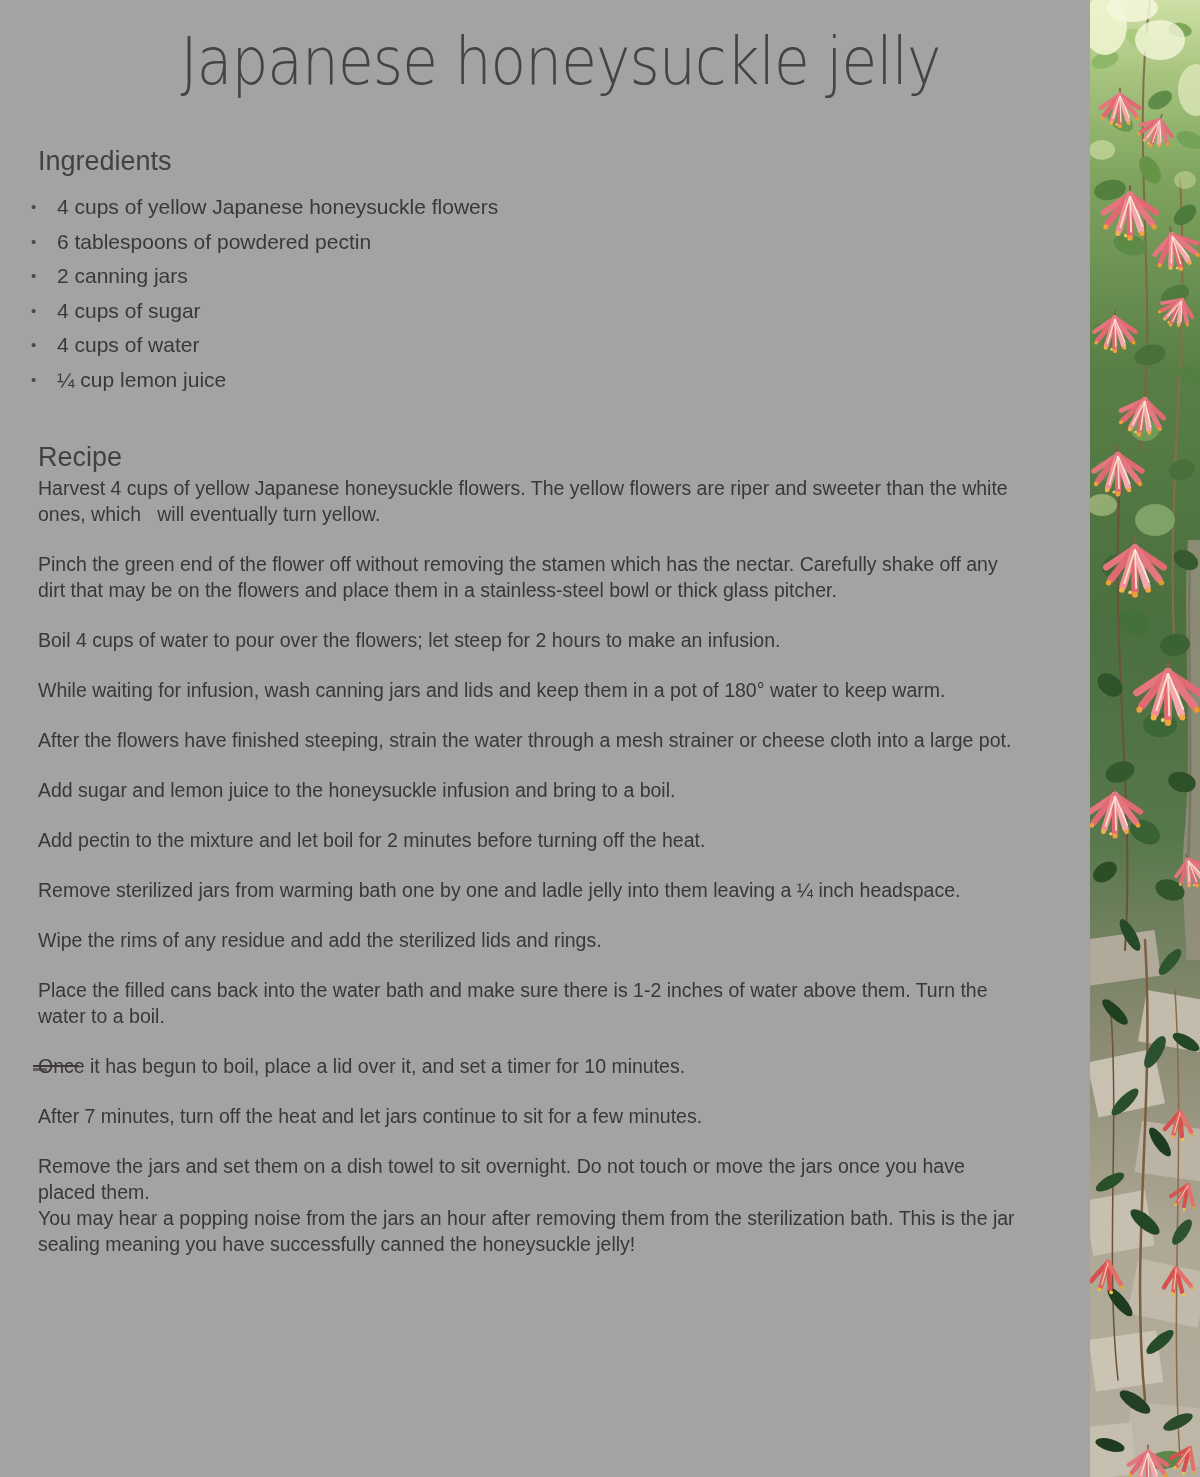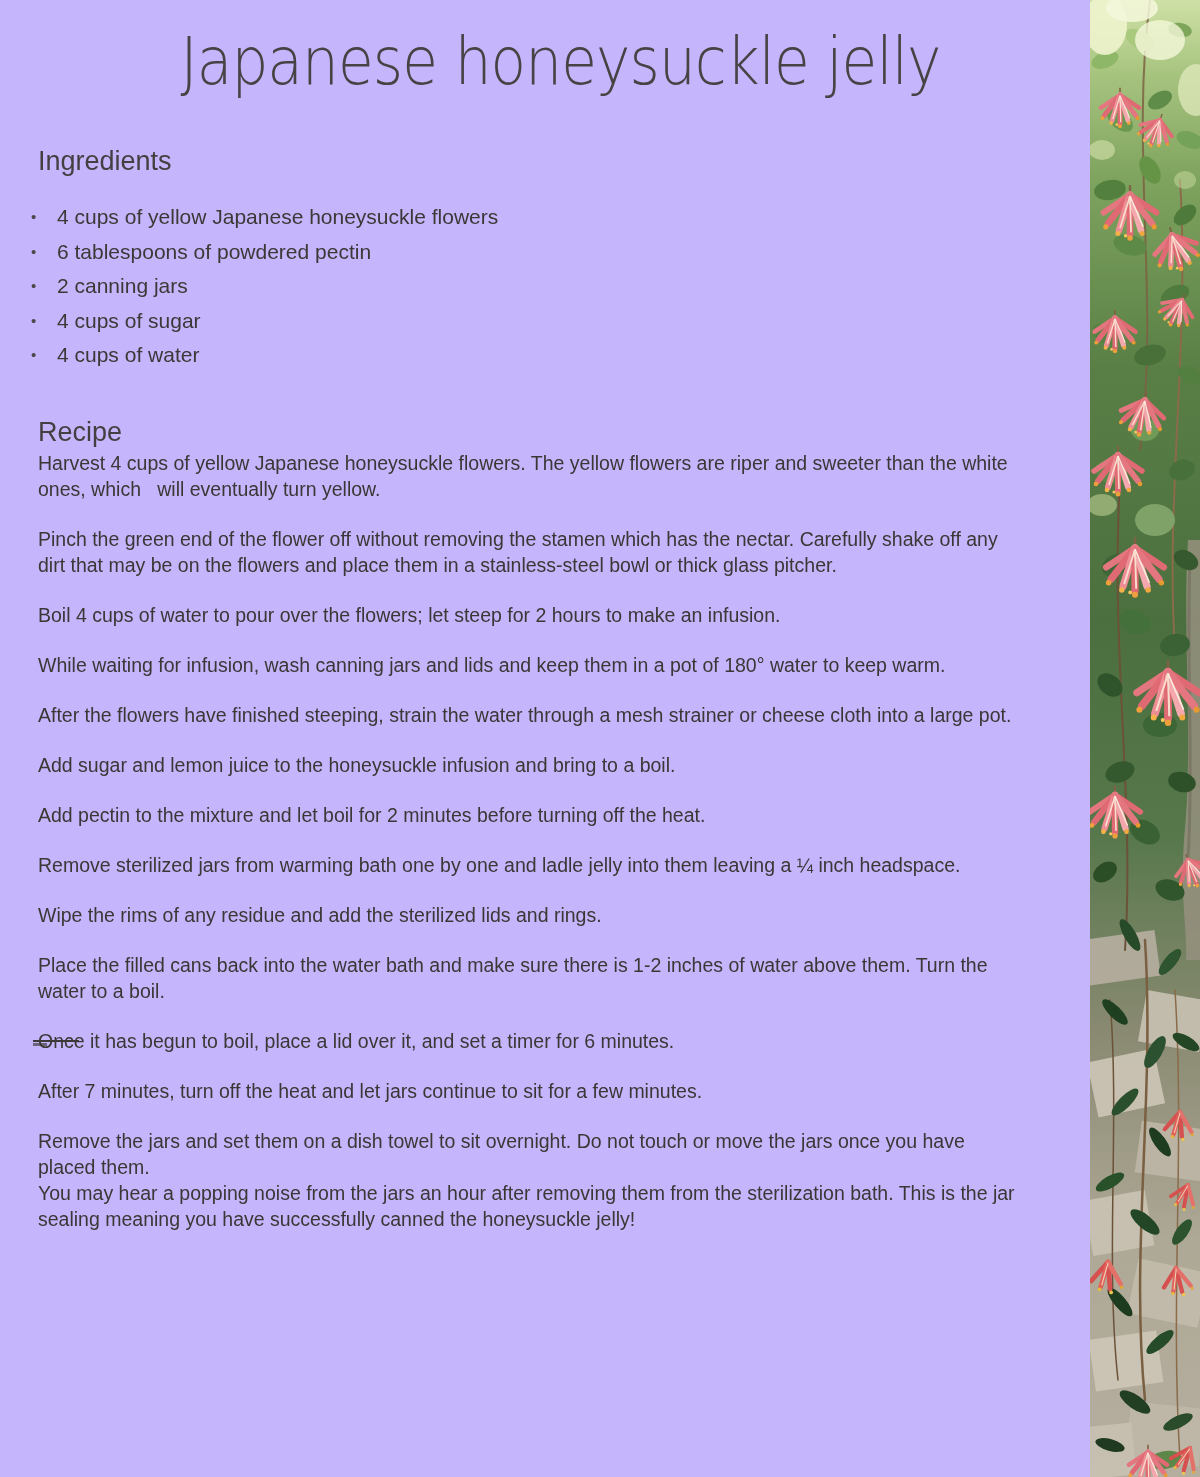--- a/index.html
+++ b/index.html
@@ -1,19 +1,19 @@
 <!DOCTYPE html>
 <html><head>
 <meta charset="utf-8">
 <style>
   html,body { margin:0; padding:0; background:#f7f7f6; }
   .page {
     position:relative;
     width:1200px; height:1477px;
-    background:#c4b5fd;
+    background:#a3a3a3;
     overflow:hidden;
     font-family:"Liberation Sans", sans-serif;
     color:#3c3836;
   }
   .content {
     position:absolute; left:38px; top:0; width:1022px;
   }
   .title {
     width:1045px;
     margin:26px 0 0 0;
@@ -30,21 +30,21 @@
   }
   h2 {
     font-size:27px; line-height:30px;
     font-weight:400;
     color:#443f40;
     margin:0;
   }
   .ing-head { margin-top:48px; }
   ul.ingredients {
     list-style:none;
-    margin:24px 0 0 0; padding:0;
+    margin:14px 0 0 0; padding:0;
     width:985px;
   }
   ul.ingredients li {
     position:relative;
     font-size:21px;
     line-height:34.6px;
     padding-left:19px;
     color:#3c3836;
   }
   ul.ingredients li::before {
@@ -98,20 +98,21 @@
         <li>4 cups of yellow Japanese honeysuckle flowers</li>
 
         <li>6 tablespoons of powdered pectin</li>
 
         <li>2 canning jars</li>
 
         <li>4 cups of sugar</li>
 
         <li>4 cups of water</li>
 
+        <li>¼ cup lemon juice</li>
       </ul>
 
     <h2 class="recipe-head">Recipe</h2>
 
     <div class="paragraphs">
 
         <p>Harvest 4 cups of yellow Japanese honeysuckle flowers. The yellow flowers are riper and sweeter than the white ones, which   will eventually turn yellow.</p>
 
         <p>Pinch the green end of the flower off without removing the stamen which has the nectar. Carefully shake off any dirt that may be on the flowers and place them in a stainless-steel bowl or thick glass pitcher.</p>
 
@@ -124,21 +125,21 @@
         <p>Add sugar and lemon juice to the honeysuckle infusion and bring to a boil.</p>
 
         <p>Add pectin to the mixture and let boil for 2 minutes before turning off the heat.</p>
 
         <p>Remove sterilized jars from warming bath one by one and ladle jelly into them leaving a ¼ inch headspace.</p>
 
         <p>Wipe the rims of any residue and add the sterilized lids and rings.</p>
 
         <p>Place the filled cans back into the water bath and make sure there is 1-2 inches of water above them. Turn the water to a boil.</p>
 
-        <p class="has-strike">Once it has begun to boil, place a lid over it, and set a timer for 6 minutes.</p>
+        <p class="has-strike">Once it has begun to boil, place a lid over it, and set a timer for 10 minutes.</p>
 
         <p>After 7 minutes, turn off the heat and let jars continue to sit for a few minutes.</p>
 
         <p>Remove the jars and set them on a dish towel to sit overnight. Do not touch or move the jars once you have placed them.
 You may hear a popping noise from the jars an hour after removing them from the sterilization bath. This is the jar sealing meaning you have successfully canned the honeysuckle jelly!</p>
 
       </div>
 
   </div>
 

